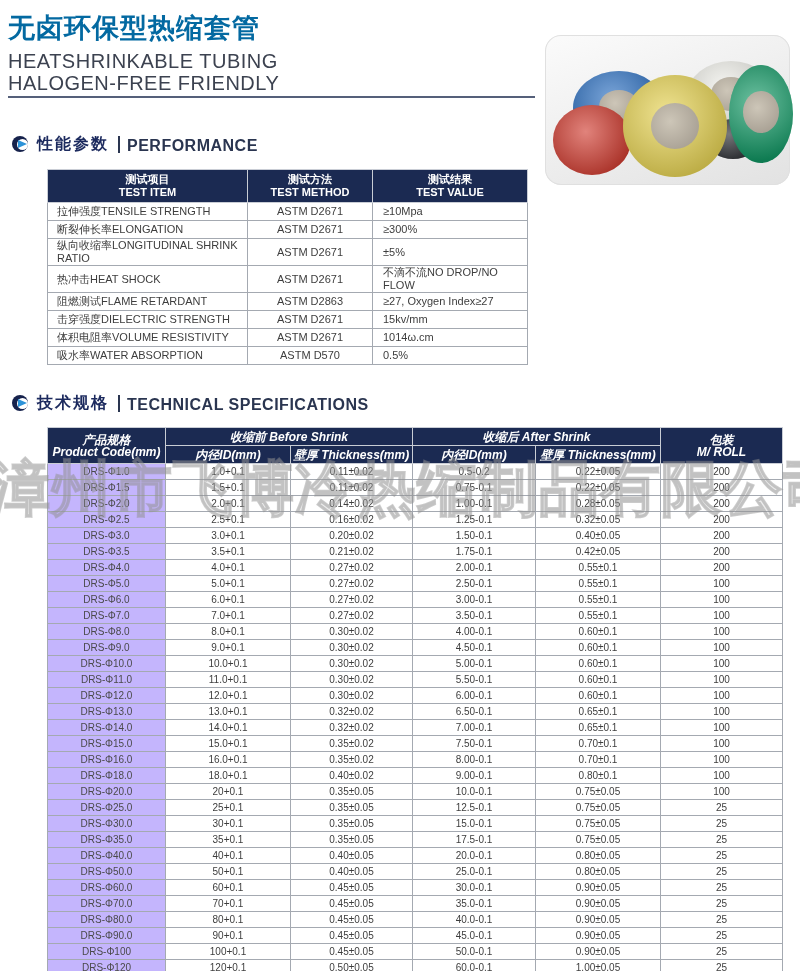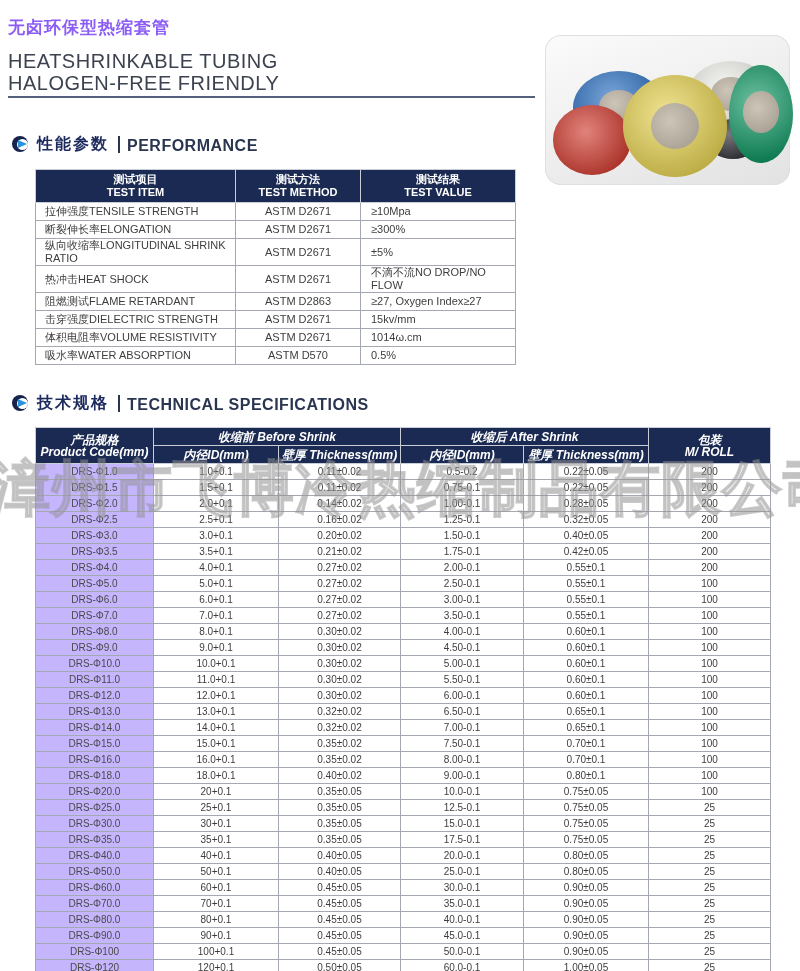--- a/index.html
+++ b/index.html
@@ -4,21 +4,21 @@
 <style>
   html,body{margin:0;padding:0;background:#fff;}
   .page{
     position:relative;width:800px;height:971px;background:#fff;overflow:hidden;
     font-family:"Liberation Sans","DejaVu Sans",sans-serif;color:#333;
   }
 
   
   .hdr{position:absolute;left:8px;top:12px;width:540px;}
   .hdr h1{
-    margin:0 0 6px 0;font-size:17px;font-weight:bold;color:#8b5cf6;letter-spacing:1px;line-height:32px;
+    margin:0 0 6px 0;font-size:27px;font-weight:bold;color:#0369a1;letter-spacing:1px;line-height:32px;
   }
   .hdr .sub{font-size:20px;line-height:22px;color:#3c4250;letter-spacing:.5px;font-weight:500;}
   .hdr-rule{position:absolute;left:8px;top:96px;width:527px;border-top:2px solid #55607a;}
 
   
   .photo-card{
     position:absolute;left:545px;top:35px;width:245px;height:150px;border-radius:16px;
     background:linear-gradient(160deg,#fbfbfb,#e2e2e2);box-shadow:inset 0 0 0 1px #e0e0e0;
   }
   .roll{position:absolute;border-radius:50%;}
@@ -40,21 +40,21 @@
   .sec-icon{position:relative;display:inline-block;width:16px;height:16px;margin-right:9px;flex:0 0 16px;}
   .sec-icon-circle{position:absolute;inset:0;border-radius:50%;background:#16224c;}
   .sec-icon-gap{position:absolute;left:5px;top:2.5px;width:11px;height:11px;background:#fff;border-radius:50%;}
   .sec-icon-arrow{position:absolute;left:6px;top:4px;width:0;height:0;
     border-left:9px solid #2c92d8;border-top:4px solid transparent;border-bottom:4px solid transparent;}
   .sec-cn{font-size:16px;font-weight:bold;color:#1c2a5e;letter-spacing:2px;}
   .sec-sep{display:inline-block;width:0;height:17px;border-left:2px solid #2a3550;margin:0 7px 0 9px;}
   .sec-en{font-size:16px;font-weight:bold;color:#2a3550;letter-spacing:.5px;padding-top:4px;}
 
   
-  table{border-collapse:collapse;table-layout:fixed;margin-left:35px;padding-left:19px;}
+  table{border-collapse:collapse;table-layout:fixed;margin-left:47px;padding-left:19px;}
   th{background:#1b2a52;color:#fff;font-weight:bold;border:1px solid #c9cdd5;text-align:center;}
   td{border:1px solid #a4a9b1;color:#3d3d3d;background:#fff;}
   table{border:1px solid #6a6f77;}
 
   
   .perf-table{width:480px;margin-top:14px;}
   .perf-table th{height:30px;font-size:11px;line-height:13px;}
   .perf-table td{height:17px;font-size:11px;line-height:13px;padding:0 4px;}
   .perf-table td:nth-child(1){padding-left:9px;}
   .perf-table td:nth-child(2){text-align:center;}

